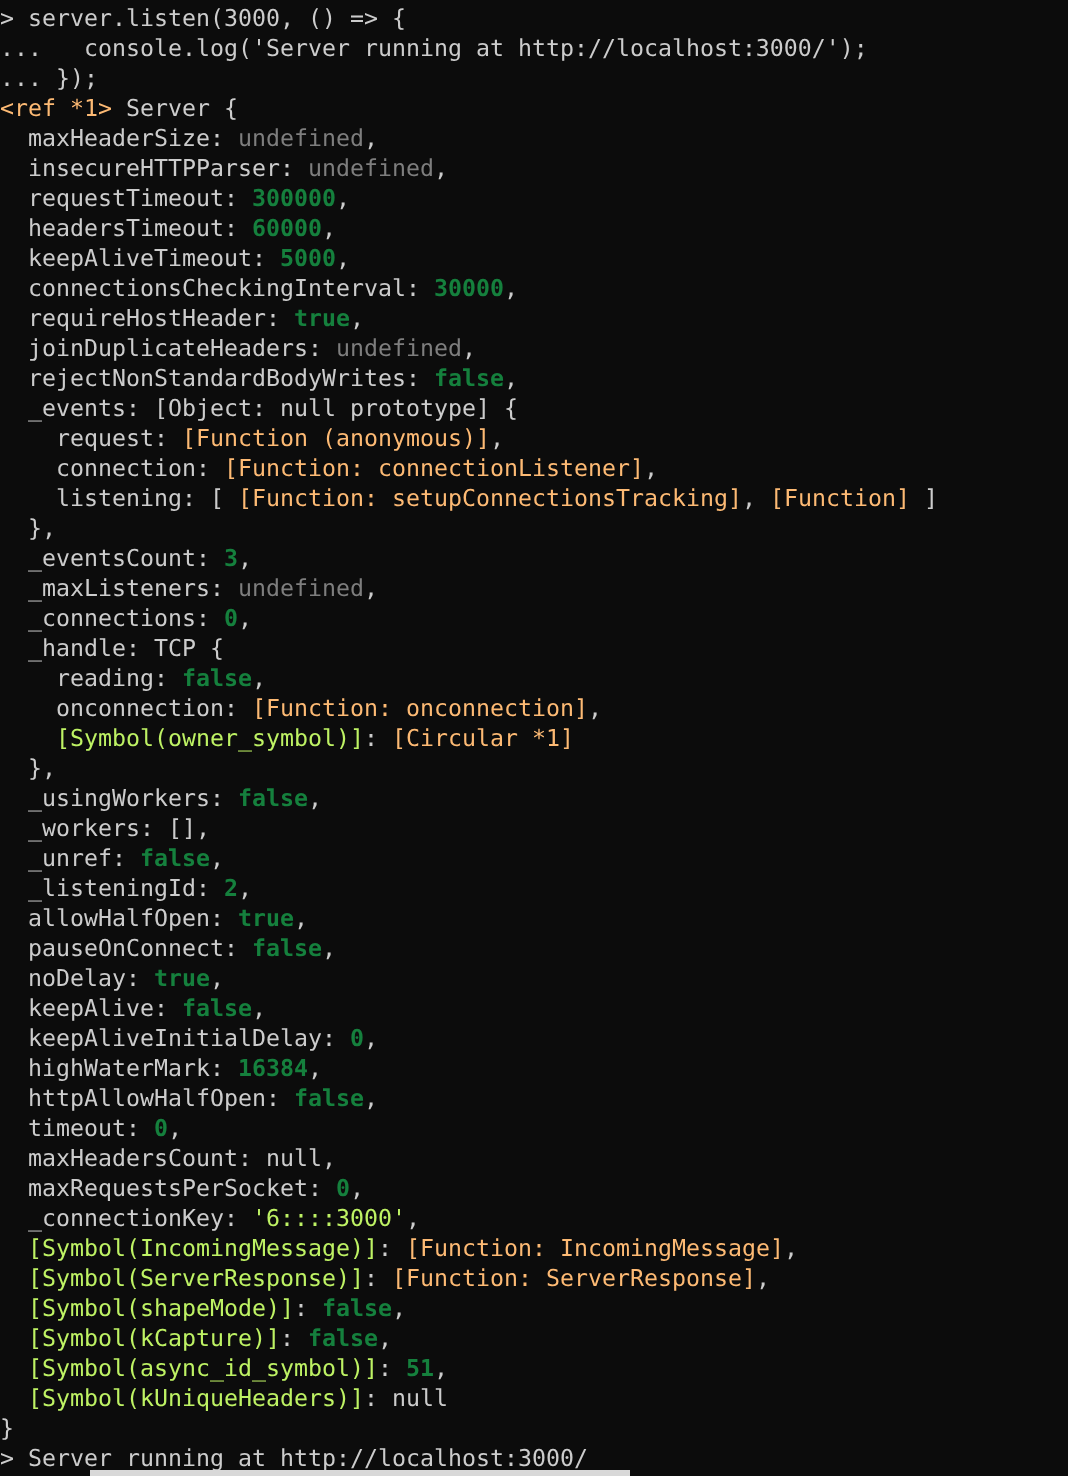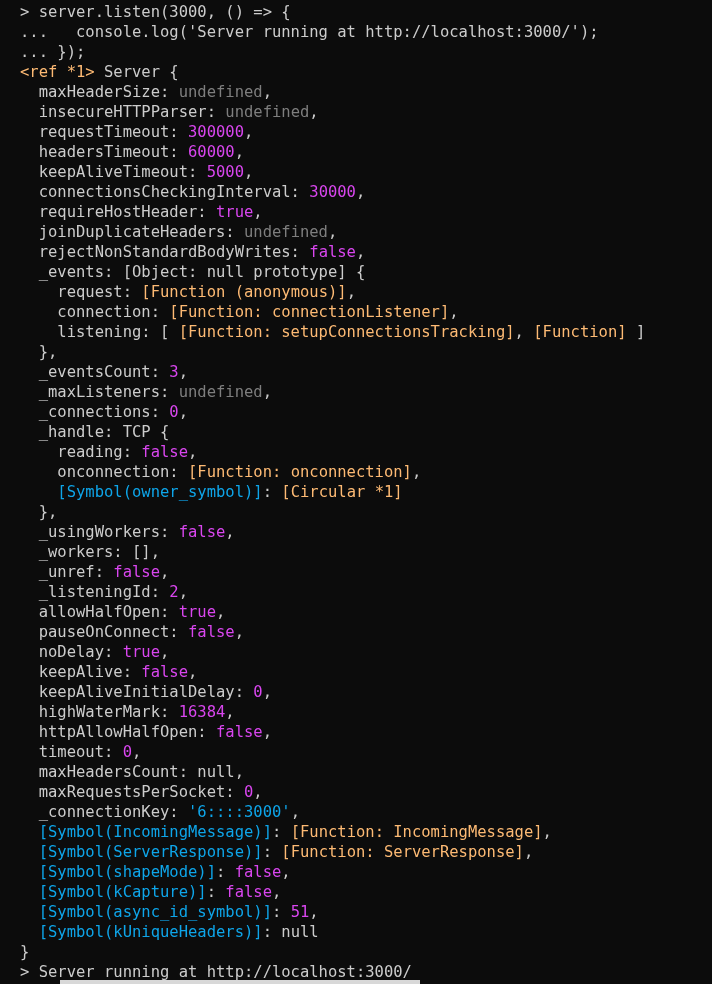--- a/index.html
+++ b/index.html
@@ -24,28 +24,27 @@
     position: absolute;
     top: 2px;
     left: 0px;
     width: 712px;
     white-space: pre;
   }
   .line {
     height: 20px;
     white-space: pre;
     display: block;
-    padding-left: 20px;
   }
   
   .c-default { color: #cccccc; }
   .c-dim     { color: #7e7e7e; text-align: right; }
   .c-blue    { color: #fdba74; }
-  .c-yellow  { color: #d946ef; }
-  .c-green   { color: #0ea5e9; text-align: center; }
+  .c-yellow  { color: #15803d; font-weight: bold; }
+  .c-green   { color: #bef264; text-align: center; }
 
   #bottom-bar {
     position: absolute;
     left: 60px;
     bottom: 0px;
     width: 360px;
     height: 4px;
     background: #d8d8d8;
   }
 </style>

